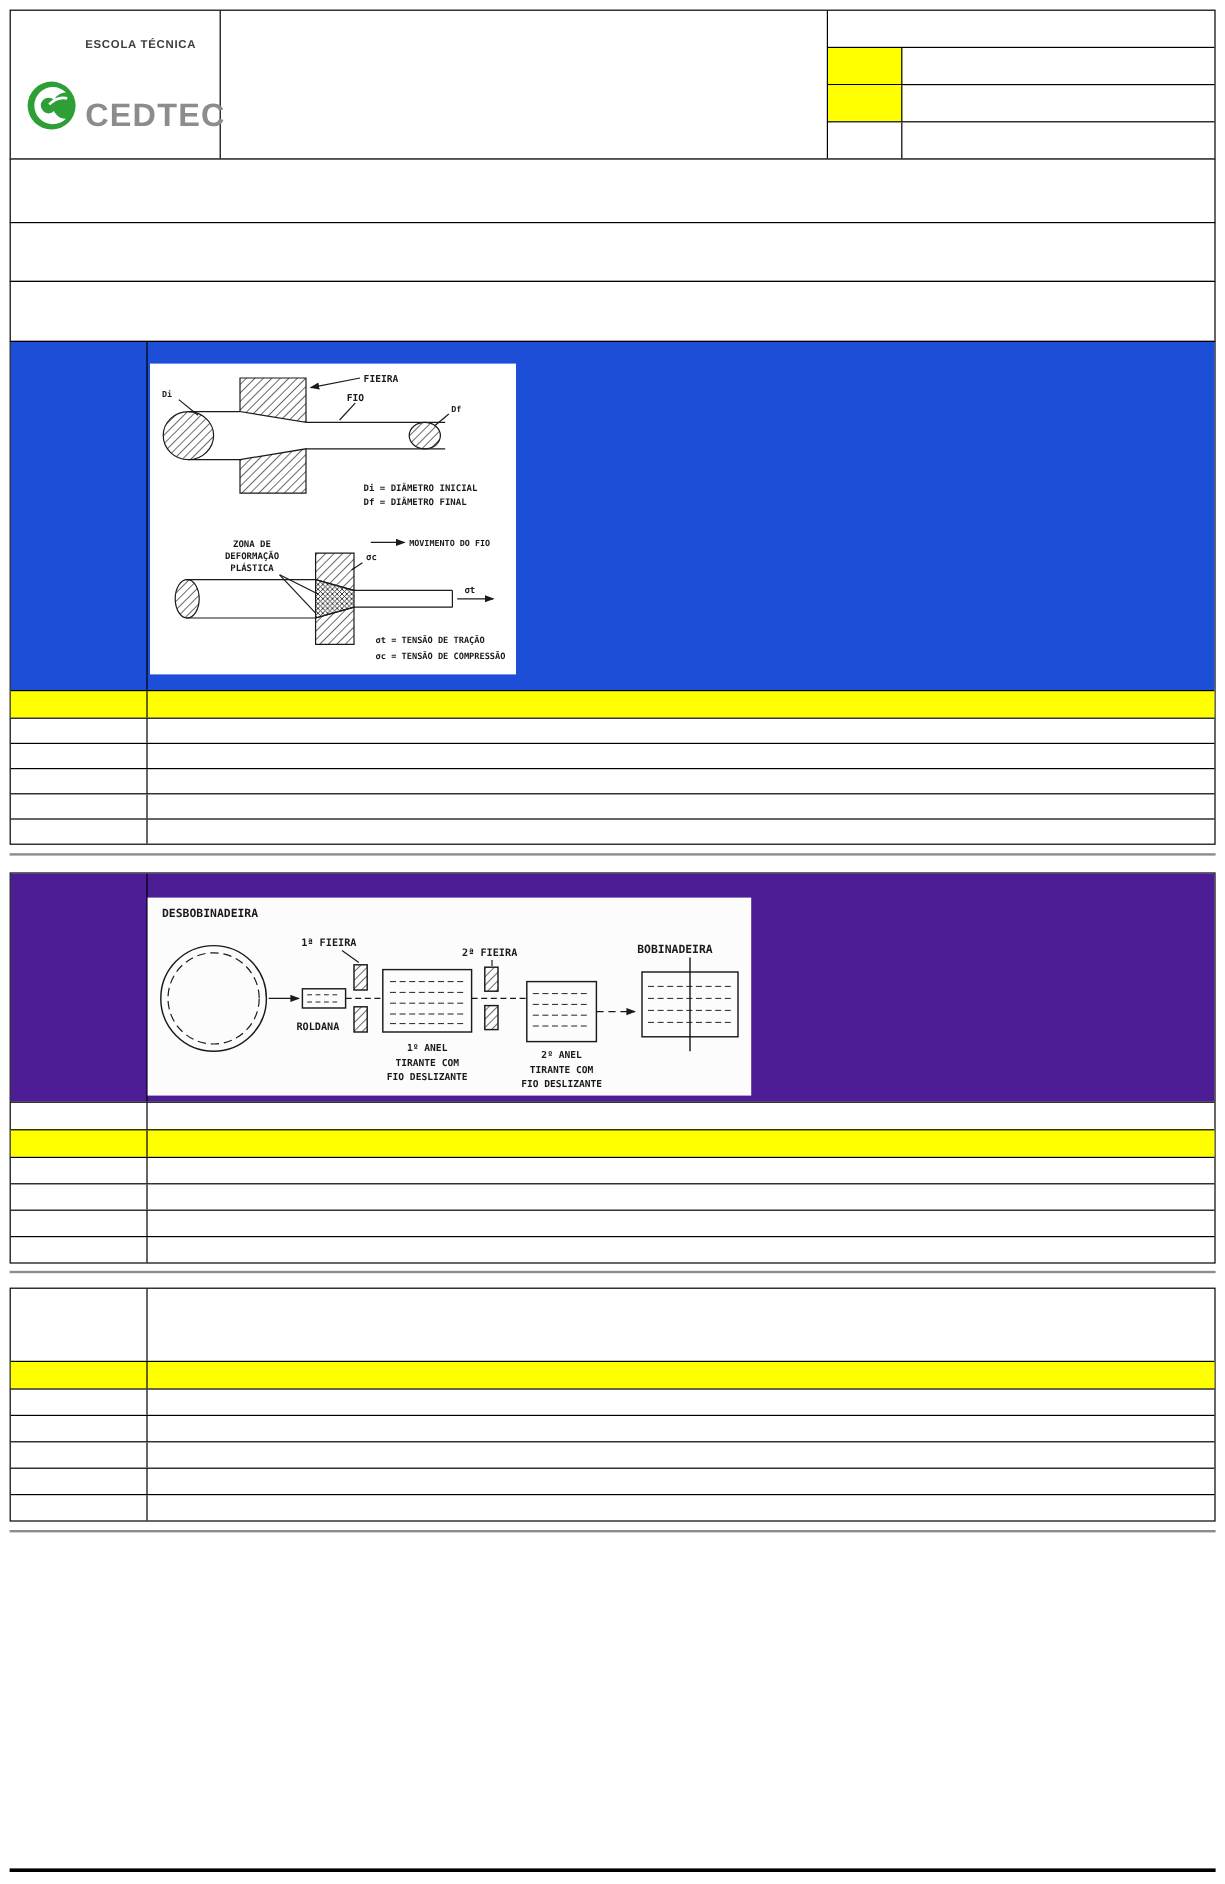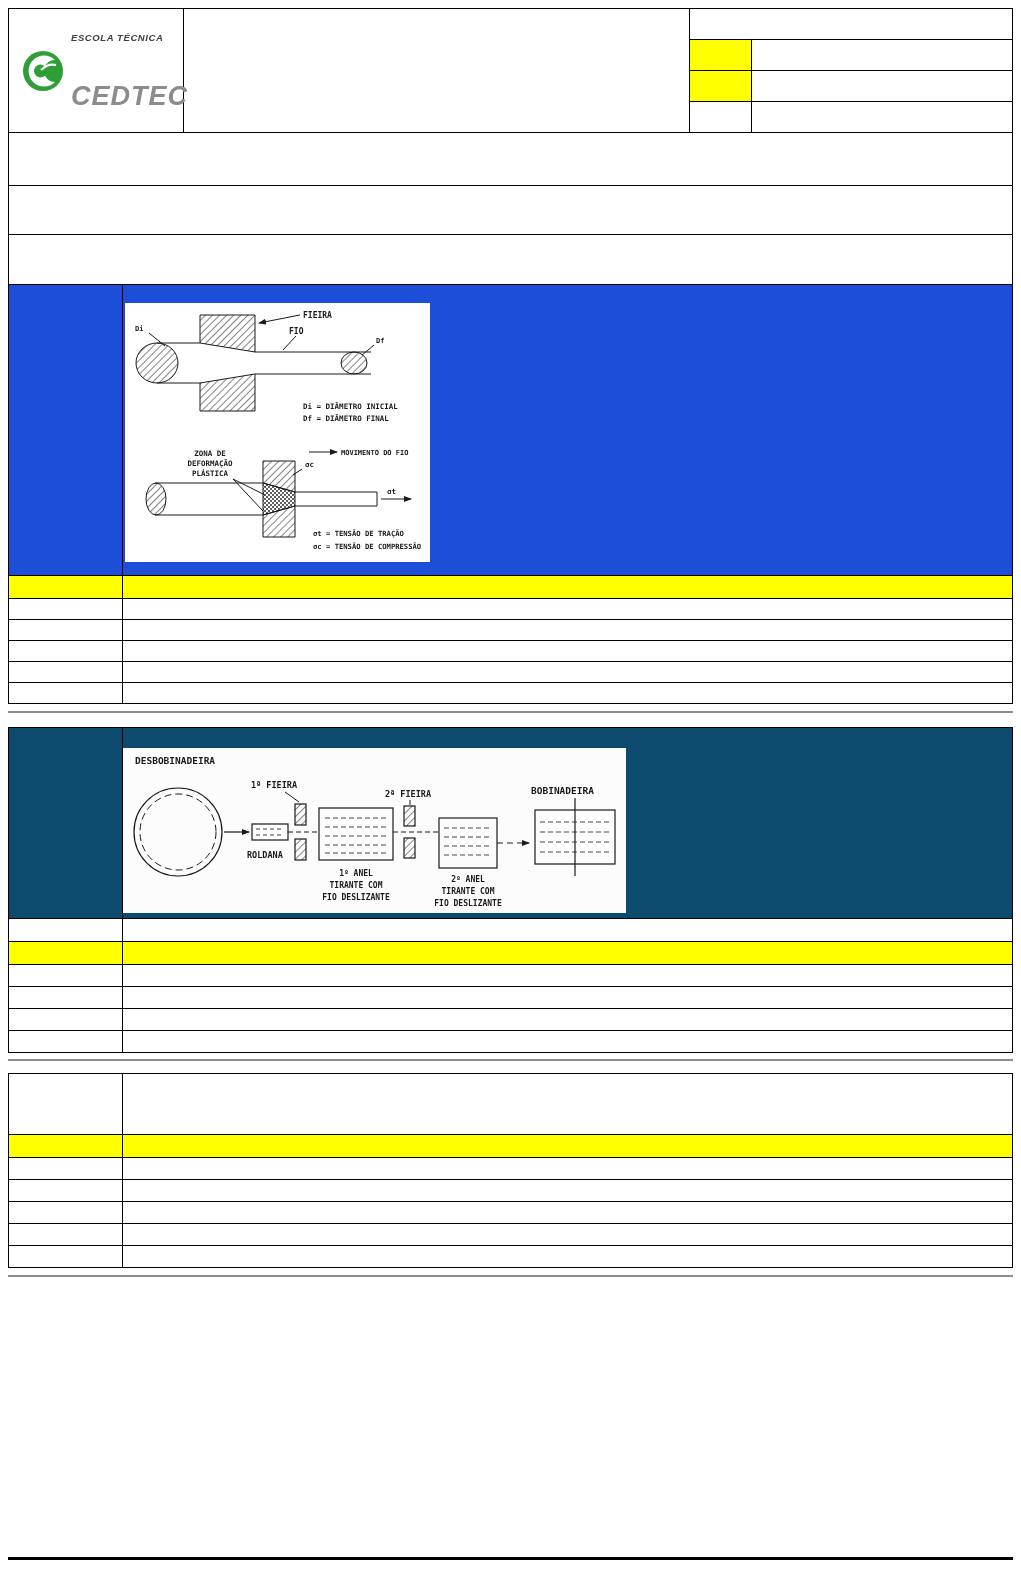--- a/index.html
+++ b/index.html
@@ -5,21 +5,21 @@
   * { margin:0; padding:0; box-sizing:border-box; }
   html,body { background:#ffffff; }
   body { font-family:"Liberation Sans", sans-serif; color:#1a1a1a; }
 
   .page { position:relative; width:1021px; height:1570px; background:#ffffff; margin:0 auto; overflow:hidden; }
   .content { position:absolute; left:8px; top:8px; width:1005px; }
 
   
   .header { display:flex; height:125px; border:1px solid #000; background:#fff; }
   .logo-cell { width:175px; border-right:1px solid #000; display:flex; align-items:center; padding-left:12px; }
-  .logo { display:flex; align-items:center; gap:6px;font-style:italic; }
+  .logo { display:flex; align-items:flex-end; gap:6px; }
   .logo-text .l1 { font-size:9.5px; font-weight:bold; color:#3d3d3d; letter-spacing:0.6px; }
   .logo-text .l2 { font-size:27px; font-weight:bold; color:#8c8c8c; letter-spacing:1px; line-height:1;margin-top:40px; }
   .title-cell { flex:1; }
   .info-block { width:323px; border-left:1px solid #000; display:flex; flex-direction:column; }
   .info-row { flex:1; display:flex; }
   .info-row + .info-row { border-top:1px solid #000; }
   .info-sub { width:62px; border-right:1px solid #000; }
   .info-sub.yellow { background:#ffff00; }
   .info-rest { flex:1; }
 
@@ -32,21 +32,21 @@
   
   .sec { border:1px solid #000; margin-top:-1px; background:#fff; }
   .row { display:flex; }
   .row + .row { border-top:1px solid #000; }
   .left-col { width:114px; flex:none; border-right:1px solid #000; }
   .cell { flex:1; position:relative; }
   .yellow-row { background:#ffff00; }
 
   .diagram-row1 { height:290px; background:#1d4ed8; }
   .d1box { margin:18px 0 0 2px; width:305px; height:259px; background:#ffffff; }
-  .diagram-row2 { height:190px; background:#0c4a6e;justify-content:center; }
+  .diagram-row2 { height:190px; background:#4c1d95;justify-content:center; }
   .d2box { margin:20px 0 0 0; width:503px; height:165px; background:#fcfcfc; }
 
   .h21 { height:21px; }
   .h22 { height:22px; }
   .h23 { height:23px; }
   .h60 { height:60px; }
 
   
   .hr { height:2px; background:#8c8c8c; }
   .hr1 { margin-top:7px;  margin-bottom:15px; }

